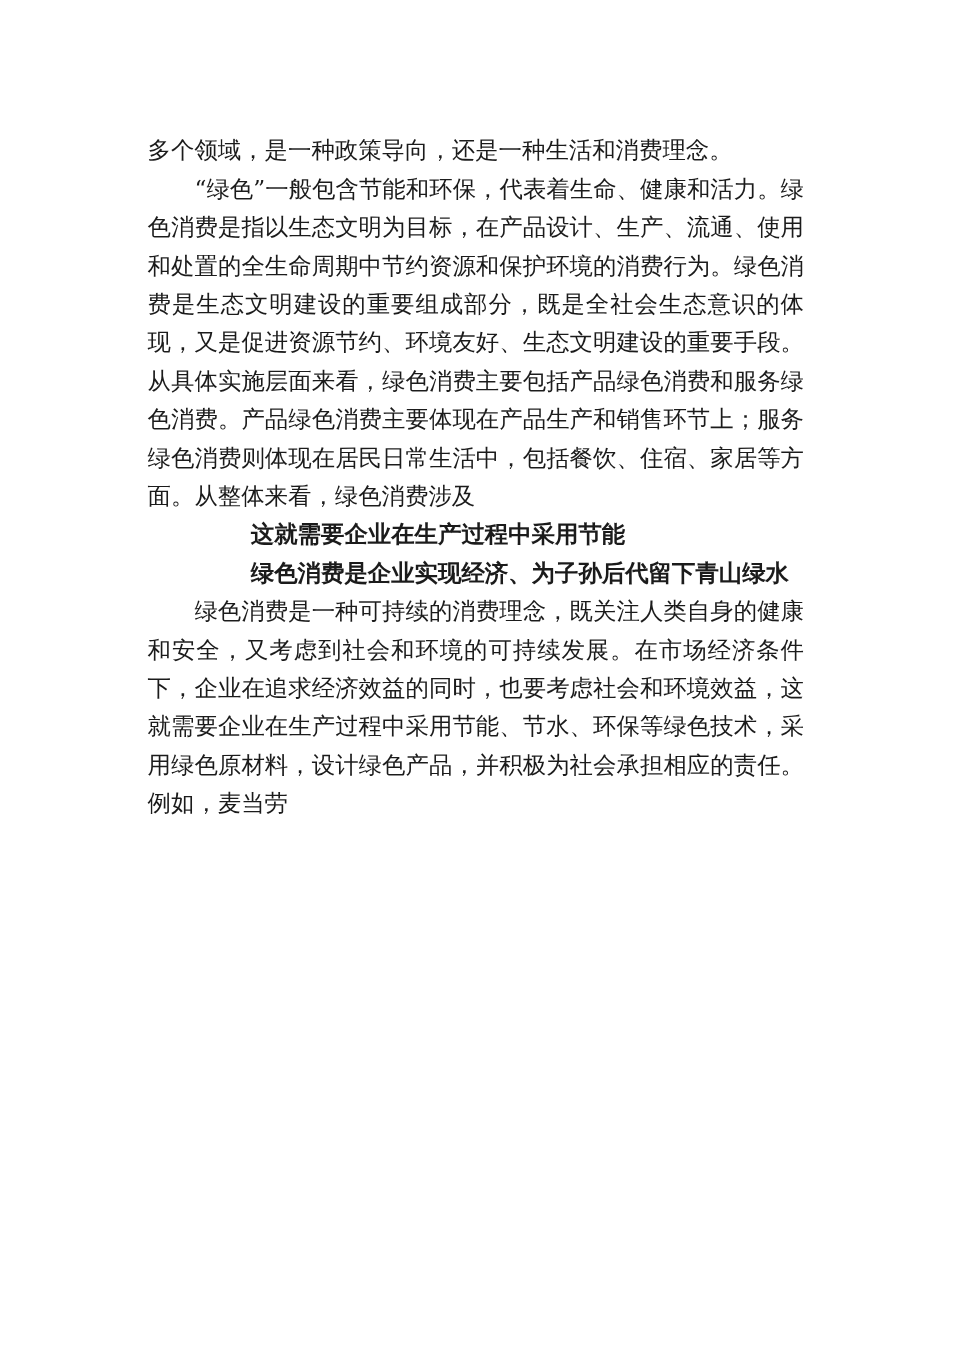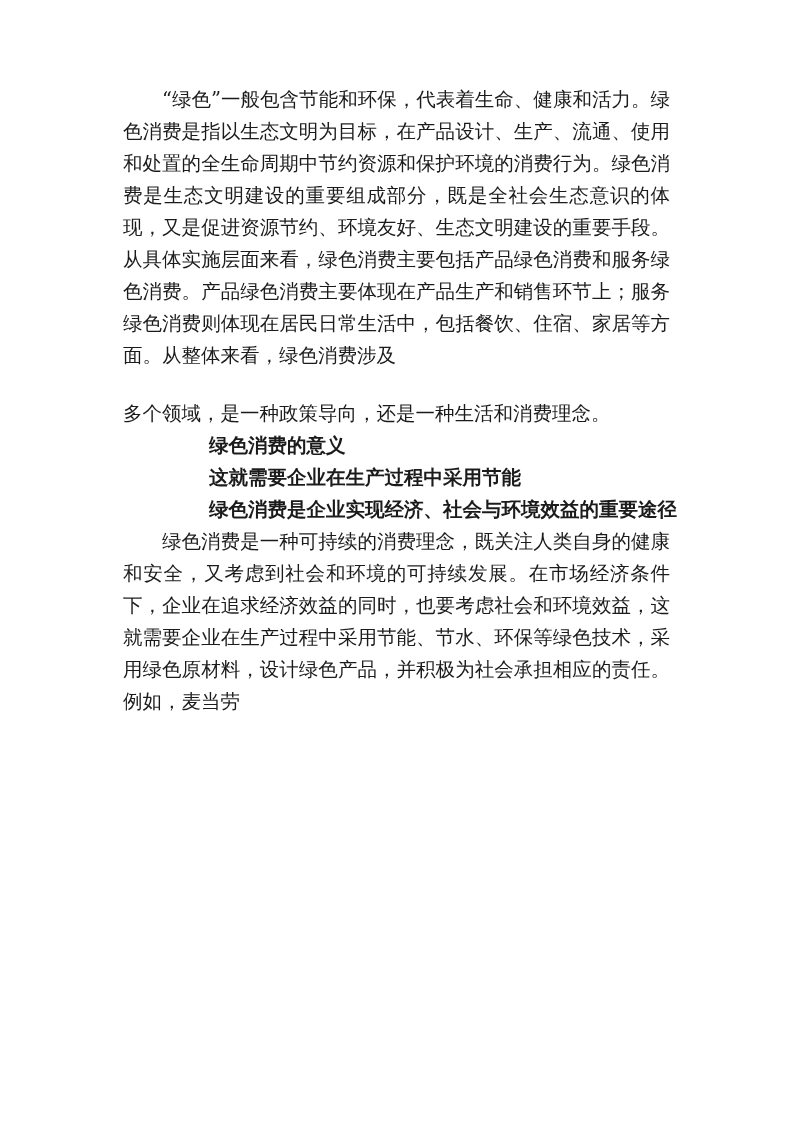--- a/index.html
+++ b/index.html
@@ -39,27 +39,26 @@
     padding-left: 86px;
     white-space: nowrap;
     text-align: left;
   }
 </style>
 </head>
 <body>
 
 <div class="page">
 
+  <p class="para gap-before">多个领域，是一种政策导向，还是一种生活和消费理念。</p>
+
   <p class="para indent">“绿色”一般包含节能和环保，代表着生命、健康和活力。绿色消费是指以生态文明为目标，在产品设计、生产、流通、使用和处置的全生命周期中节约资源和保护环境的消费行为。绿色消费是生态文明建设的重要组成部分，既是全社会生态意识的体现，又是促进资源节约、环境友好、生态文明建设的重要手段。从具体实施层面来看，绿色消费主要包括产品绿色消费和服务绿色消费。产品绿色消费主要体现在产品生产和销售环节上；服务绿色消费则体现在居民日常生活中，包括餐饮、住宿、家居等方面。从整体来看，绿色消费涉及</p>
 
-  <p class="para gap-before">多个领域，是一种政策导向，还是一种生活和消费理念。</p>
-
-  <p class="heading">绿色消费的意义</p>
 
 
   <p class="heading">这就需要企业在生产过程中采用节能</p>
 
 
-  <p class="heading">绿色消费是企业实现经济、社会与环境效益的重要途径</p>
+  <p class="heading">绿色消费是企业实现经济、为子孙后代留下青山绿水</p>
 
   <p class="para indent">绿色消费是一种可持续的消费理念，既关注人类自身的健康和安全，又考虑到社会和环境的可持续发展。在市场经济条件下，企业在追求经济效益的同时，也要考虑社会和环境效益，这就需要企业在生产过程中采用节能、节水、环保等绿色技术，采用绿色原材料，设计绿色产品，并积极为社会承担相应的责任。例如，麦当劳</p>
 
 </div>
 
 </body></html>

